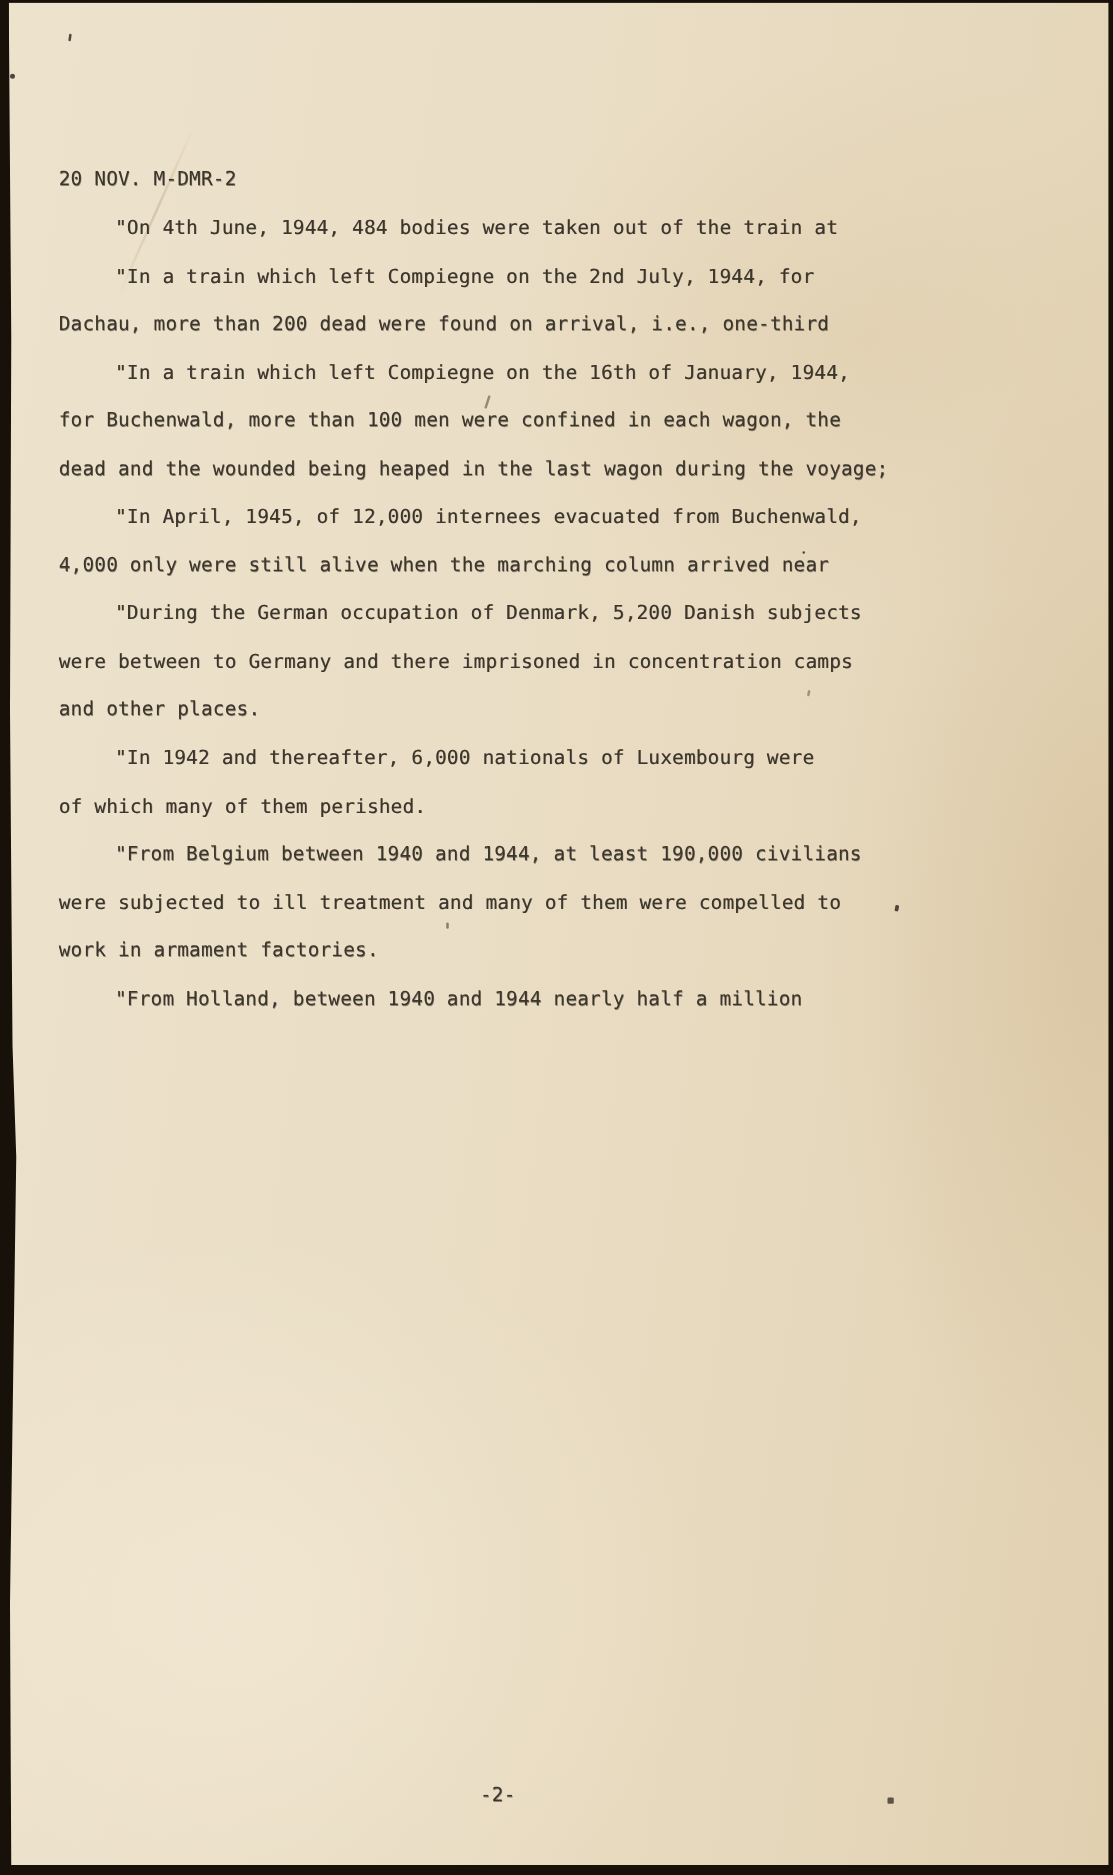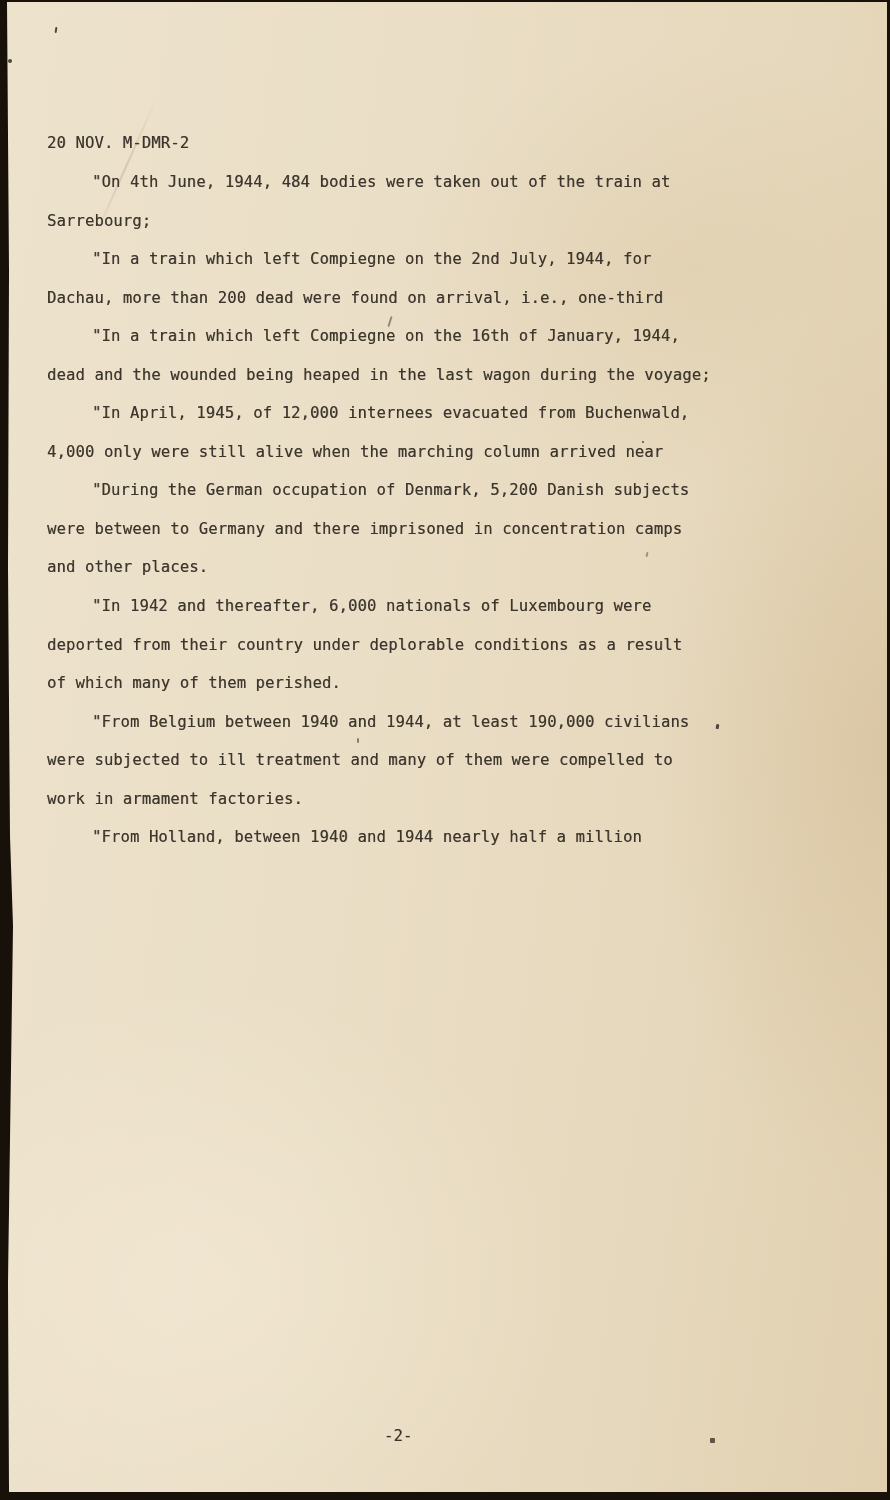--- a/index.html
+++ b/index.html
@@ -87,32 +87,31 @@
 
   <div class="paper">
     <div class="crease"></div>
   </div>
 
   <div class="content">
     <div class="doc-header">20 NOV. M-DMR-2</div>
 
     <div class="doc-body">
         <div class="line indent">"On 4th June, 1944, 484 bodies were taken out of the train at</div>
-        <div class="line">Sarrebourg;</div>
         <div class="line indent">"In a train which left Compiegne on the 2nd July, 1944, for</div>
         <div class="line">Dachau, more than 200 dead were found on arrival, i.e., one-third</div>
         <div class="line indent">"In a train which left Compiegne on the 16th of January, 1944,</div>
+        <div class="line">for Buchenwald, more than 100 men were confined in each wagon, the</div>
         <div class="line">dead and the wounded being heaped in the last wagon during the voyage;</div>
         <div class="line indent">"In April, 1945, of 12,000 internees evacuated from Buchenwald,</div>
         <div class="line">4,000 only were still alive when the marching column arrived near</div>
         <div class="line indent">"During the German occupation of Denmark, 5,200 Danish subjects</div>
         <div class="line">were between to Germany and there imprisoned in concentration camps</div>
         <div class="line">and other places.</div>
         <div class="line indent">"In 1942 and thereafter, 6,000 nationals of Luxembourg were</div>
-        <div class="line">deported from their country under deplorable conditions as a result</div>
         <div class="line">of which many of them perished.</div>
         <div class="line indent">"From Belgium between 1940 and 1944, at least 190,000 civilians</div>
         <div class="line">were subjected to ill treatment and many of them were compelled to</div>
         <div class="line">work in armament factories.</div>
         <div class="line indent">"From Holland, between 1940 and 1944 nearly half a million</div>
       </div>
 
     <div class="page-number">-2-</div>
 
     <div class="speck sp1"></div>

